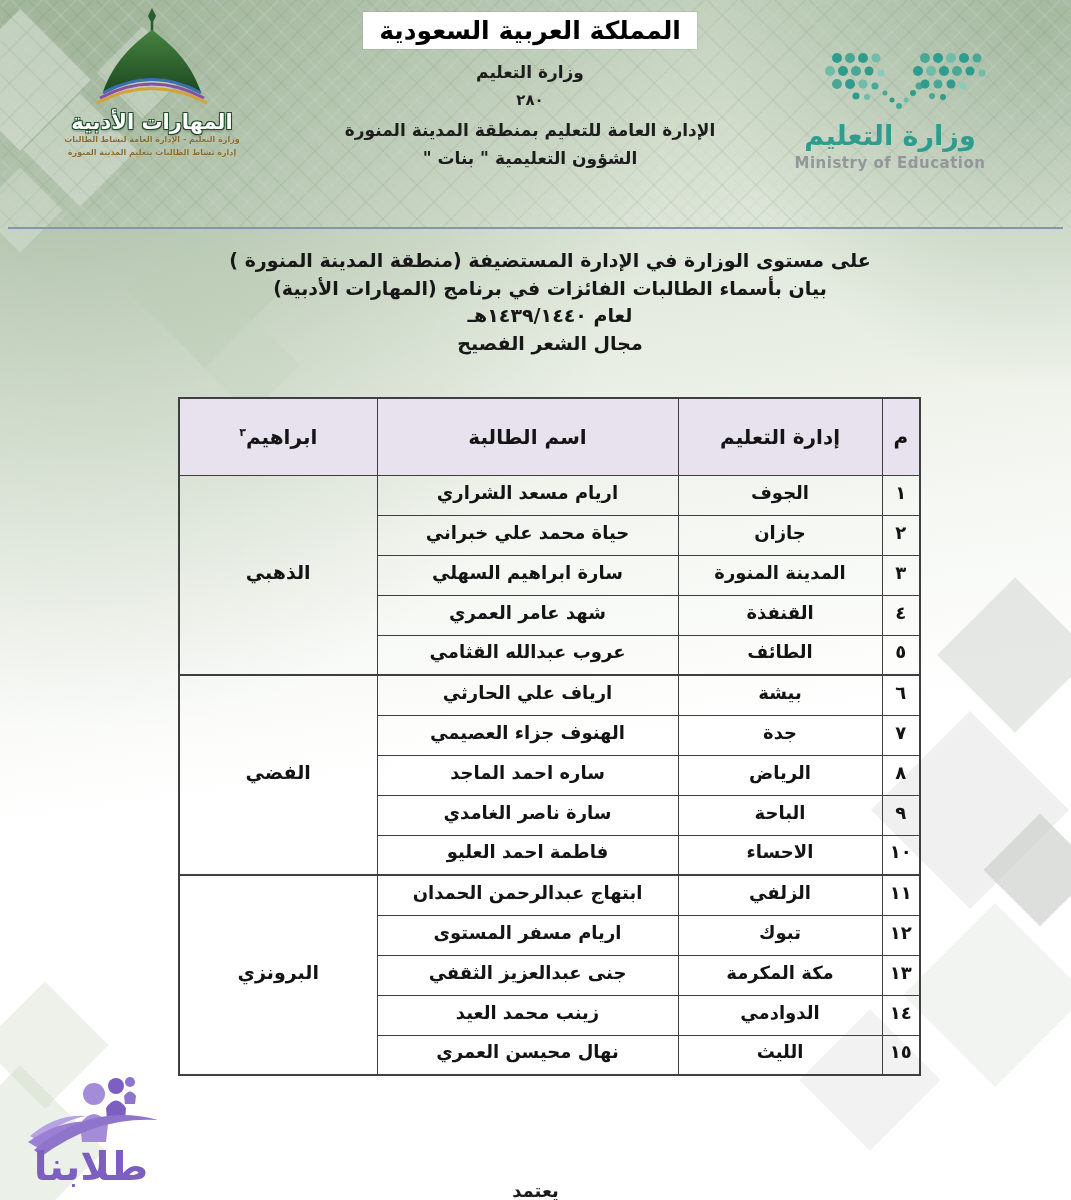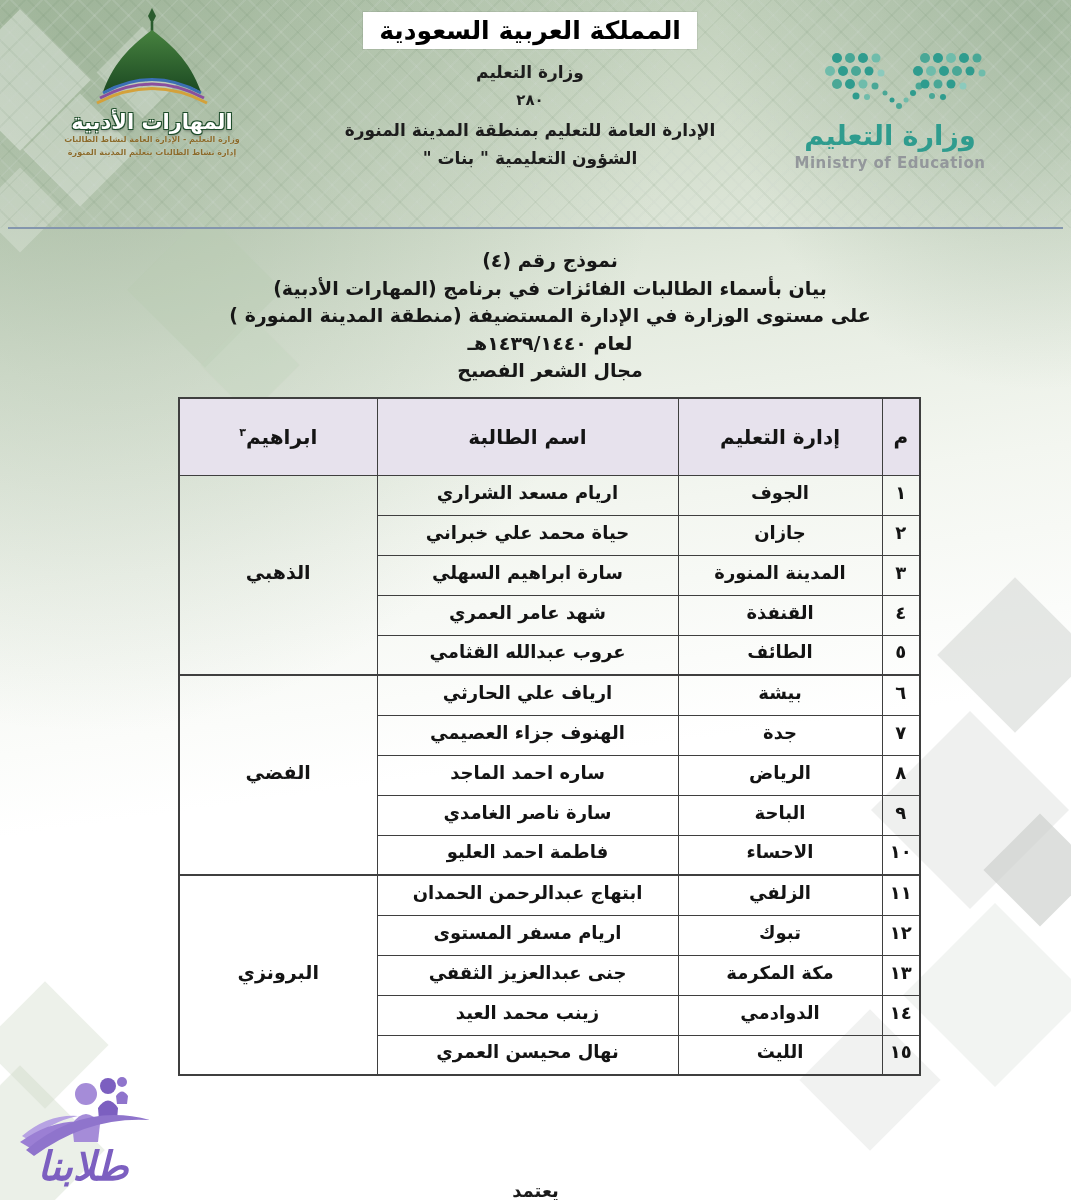--- a/index.html
+++ b/index.html
@@ -63,21 +63,21 @@
   }
   .doc-table th { height:77px; background:#e7e2ed; font-size:20px; }
   .doc-table th sup { font-size:11px; }
   .doc-table td { height:40px; background:transparent; font-size:18px; padding:0 6px 6px 6px; }
   .doc-table td.level-cell { font-size:19px; }
   .doc-table tr.group-start td { border-top-width:2px; }
   .doc-table { border:2px solid #3f3f3f; }
 
   .approve { position:absolute; left:0; top:1180px; width:1071px; text-align:center; font-size:18px; font-weight:bold; color:#1a1a1a; z-index:4; }
 
-  .watermark { position:absolute; left:8px; top:1072px; width:160px; z-index:4;font-style:italic; }
+  .watermark { position:absolute; left:16px; top:1072px; width:160px; z-index:4; }
 </style>
 </head>
 <body>
 
 <div class="page">
 
   <div class="pattern-band"></div>
   <div class="dmd" style="left:-30px;top:30px;width:100px;height:100px;background:rgba(255,255,255,.35);"></div>
   <div class="dmd" style="left:40px;top:110px;width:80px;height:80px;background:rgba(255,255,255,.28);"></div>
   <div class="dmd" style="left:110px;top:40px;width:65px;height:65px;background:rgba(255,255,255,.25);"></div>
@@ -164,23 +164,22 @@
           <circle cx="188" cy="38" r="3.5" fill="#8ccabd"></circle>
         <circle cx="157" cy="48" r="3" fill="#49a796"></circle>
           <circle cx="168" cy="49" r="3" fill="#2f9c8e"></circle>
       </g>
     </svg>
     <div class="ar">وزارة التعليم</div>
     <div class="en">Ministry of Education</div>
   </div>
 
   <div class="title-block">
-    <div>نموذج رقم (٤)</div>
+    <div>على مستوى الوزارة في الإدارة المستضيفة (منطقة المدينة المنورة )</div>
     <div>بيان بأسماء الطالبات الفائزات في برنامج (المهارات الأدبية)</div>
-    <div>على مستوى الوزارة في الإدارة المستضيفة (منطقة المدينة المنورة )</div>
     <div>لعام ١٤٣٩/١٤٤٠هـ</div>
     <div>مجال الشعر الفصيح</div>
   </div>
 
   <table class="doc-table">
     <colgroup>
       <col style="width:38px">
         <col style="width:204px">
         <col style="width:301px">
         <col style="width:198px">

